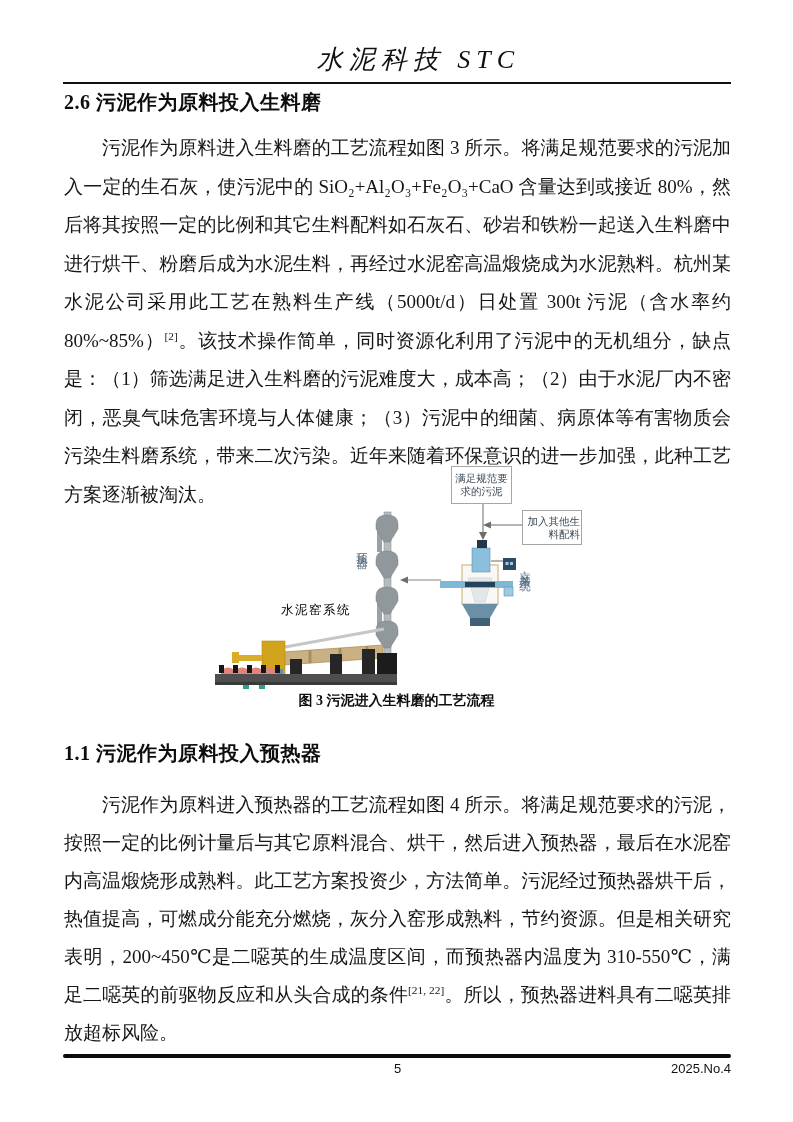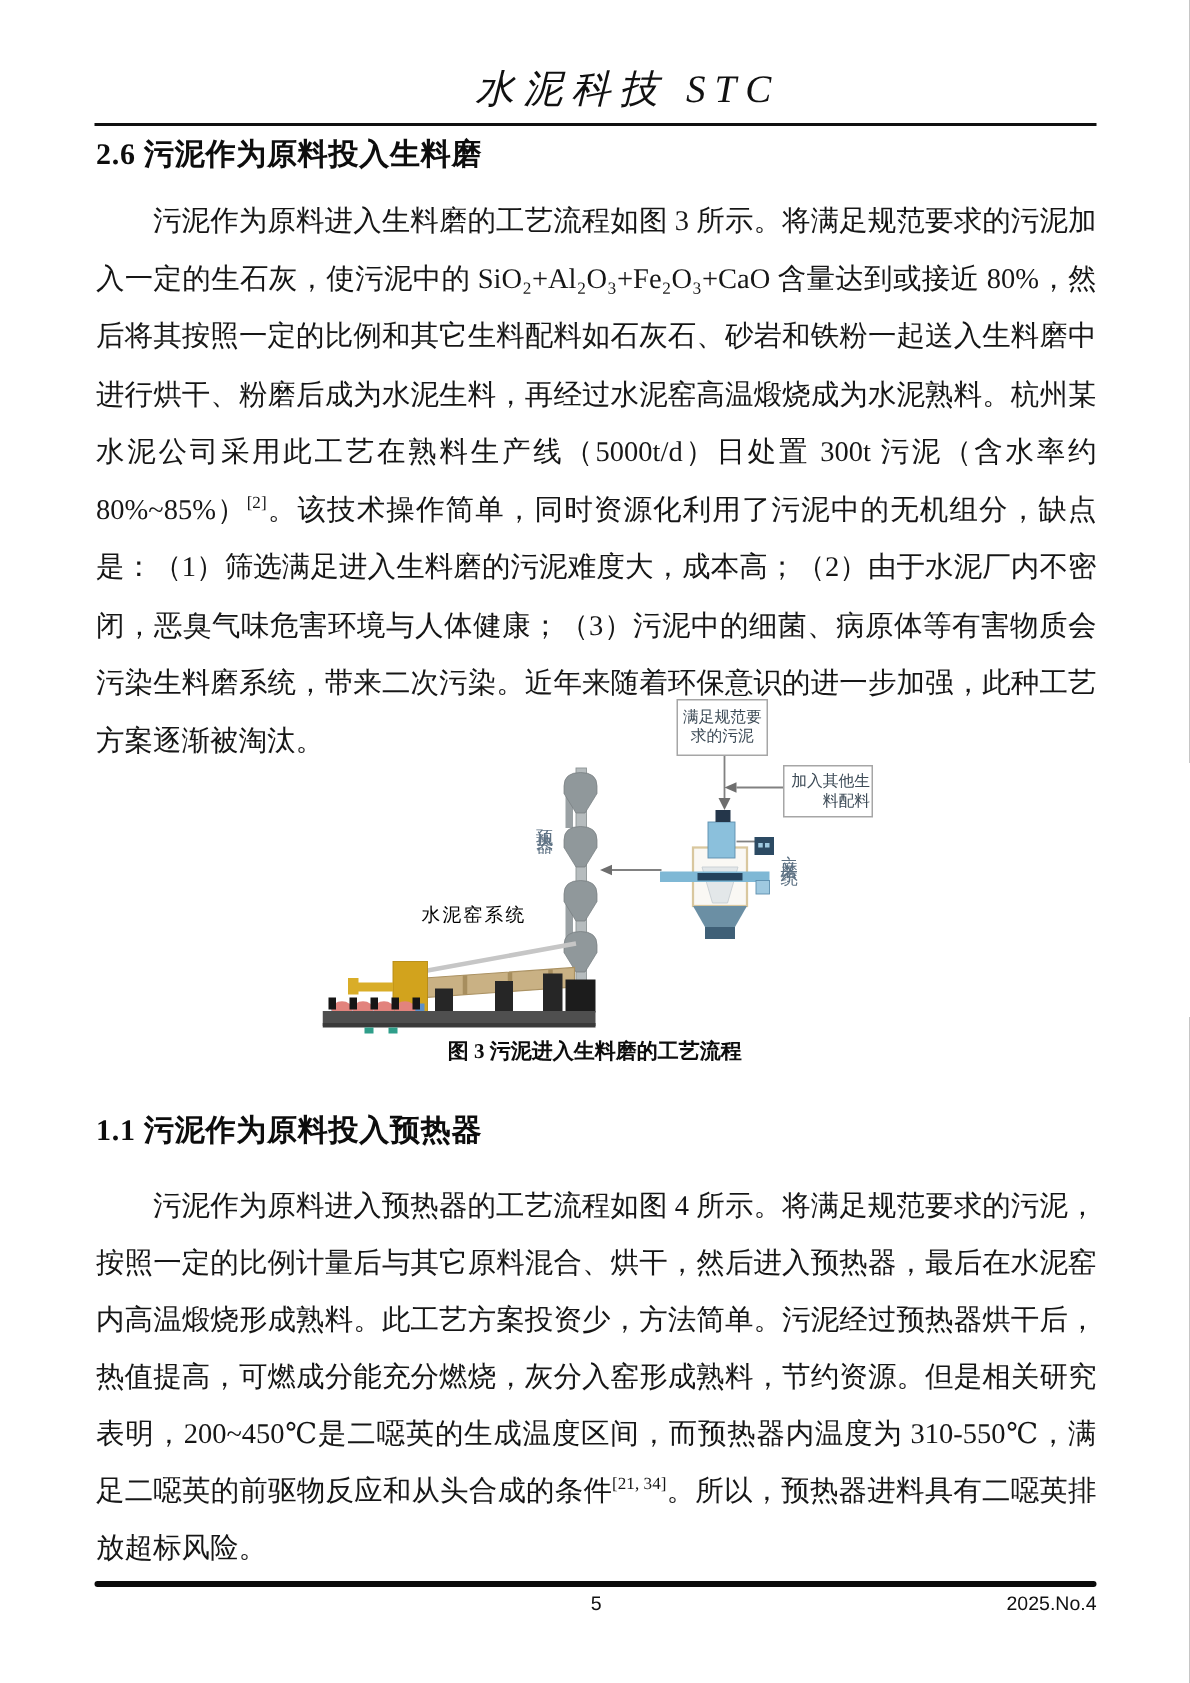--- a/index.html
+++ b/index.html
@@ -150,19 +150,19 @@
     <div class="fig-box" id="sludge-box">满足规范要求的污泥</div>
     <div class="fig-box" id="additives-box">加入其他生料配料</div>
     <div class="fig-vlabel" id="preheater-label">预热器</div>
     <div class="fig-vlabel" id="mill-label">立磨系统</div>
     <div class="fig-hlabel" id="kiln-label">水泥窑系统</div>
   </div>
 
   <div class="figure-caption">图 3 污泥进入生料磨的工艺流程</div>
 
   <div class="section-heading" id="heading-22">1.1 污泥作为原料投入预热器</div>
-  <div class="para" id="para-22">污泥作为原料进入预热器的工艺流程如图 4 所示。将满足规范要求的污泥，按照一定的比例计量后与其它原料混合、烘干，然后进入预热器，最后在水泥窑内高温煅烧形成熟料。此工艺方案投资少，方法简单。污泥经过预热器烘干后，热值提高，可燃成分能充分燃烧，灰分入窑形成熟料，节约资源。但是相关研究表明，200~450℃是二噁英的生成温度区间，而预热器内温度为 310-550℃，满足二噁英的前驱物反应和从头合成的条件<sup>[21, 34]</sup>。所以，预热器进料具有二噁英排放超标风险。</div>
+  <div class="para" id="para-22">污泥作为原料进入预热器的工艺流程如图 4 所示。将满足规范要求的污泥，按照一定的比例计量后与其它原料混合、烘干，然后进入预热器，最后在水泥窑内高温煅烧形成熟料。此工艺方案投资少，方法简单。污泥经过预热器烘干后，热值提高，可燃成分能充分燃烧，灰分入窑形成熟料，节约资源。但是相关研究表明，200~450℃是二噁英的生成温度区间，而预热器内温度为 310-550℃，满足二噁英的前驱物反应和从头合成的条件<sup>[21, 22]</sup>。所以，预热器进料具有二噁英排放超标风险。</div>
 
   <div class="footer-rule"></div>
   <div class="page-number">5</div>
   <div class="issue-label">2025.No.4</div>
 
 </div>
 
 </body></html>

